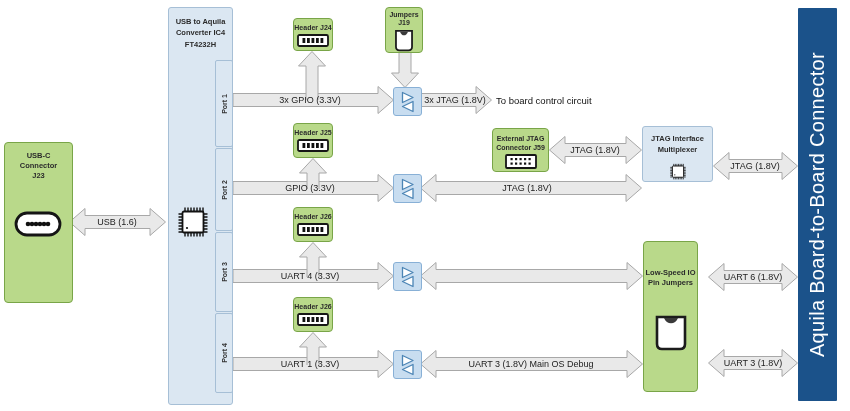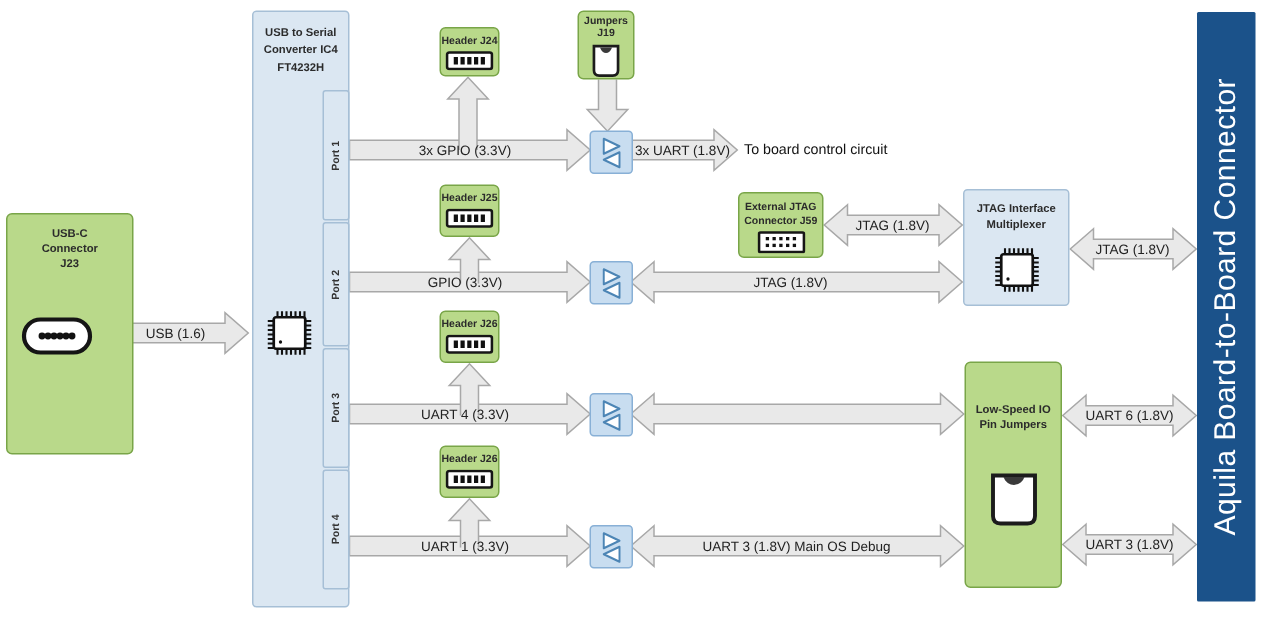--- a/index.html
+++ b/index.html
@@ -89,49 +89,49 @@
   </svg>
   <svg class="arrow" style="left:299px;top:242px" width="28" height="35">
     <path class="vshape" d="M8,35 L8,15 L0.5,15 L14,0.5 L27.5,15 L20,15 L20,35"></path>
   </svg>
   <svg class="arrow" style="left:299px;top:332px" width="28" height="33">
     <path class="vshape" d="M8,33 L8,15 L0.5,15 L14,0.5 L27.5,15 L20,15 L20,33"></path>
   </svg>
 
   <div class="alabel" style="left:117px;top:222px">USB (1.6)</div>
   <div class="alabel" style="left:310px;top:100px">3x GPIO (3.3V)</div>
-  <div class="alabel" style="left:455px;top:100px">3x UART (1.8V)</div>
+  <div class="alabel" style="left:455px;top:100px">3x JTAG (1.8V)</div>
   <div class="note" style="left:496px;top:100px">To board control circuit</div>
   <div class="alabel" style="left:310px;top:188px">GPIO (3.3V)</div>
   <div class="alabel" style="left:527px;top:188px">JTAG (1.8V)</div>
   <div class="alabel" style="left:595px;top:150px">JTAG (1.8V)</div>
   <div class="alabel" style="left:755px;top:166px">JTAG (1.8V)</div>
   <div class="alabel" style="left:310px;top:276px">UART 4 (3.3V)</div>
   <div class="alabel" style="left:753px;top:277px">UART 6 (1.8V)</div>
   <div class="alabel" style="left:310px;top:364px">UART 1 (3.3V)</div>
   <div class="alabel" style="left:531px;top:364px">UART 3 (1.8V) Main OS Debug</div>
   <div class="alabel" style="left:753px;top:363px">UART 3 (1.8V)</div>
 
-  <div class="box green" style="left:4px;top:142px;width:85px;height:161px">
+  <div class="box green" style="left:4px;top:142px;width:69px;height:161px">
     <div class="lbl" style="margin-top:8px">USB-C
 Connector
 J23</div>
     <svg class="abs" style="left:9px;top:68px" width="48" height="26" viewBox="0 0 48 26">
       <rect x="2" y="2" width="44" height="22" rx="11" ry="11" fill="#fff" stroke="#151515" stroke-width="2.8"></rect>
       <circle cx="14" cy="13" r="2.3" fill="#111"></circle>
         <circle cx="18" cy="13" r="2.3" fill="#111"></circle>
       <circle cx="22" cy="13" r="2.3" fill="#111"></circle>
         <circle cx="26" cy="13" r="2.3" fill="#111"></circle>
       <circle cx="30" cy="13" r="2.3" fill="#111"></circle>
         <circle cx="34" cy="13" r="2.3" fill="#111"></circle>
     </svg>
   </div>
 
   <div class="box blue" style="left:168px;top:7px;width:65px;height:398px;border-radius:3px">
-    <div class="lbl" style="margin-top:8px;line-height:1.5">USB to Serial
+    <div class="lbl" style="margin-top:8px;line-height:1.5">USB to Aquila
 Converter IC4
 FT4232H</div>
     <svg class="abs" style="left:6px;top:196px" width="36" height="36" viewBox="0 0 36 36">
       <path stroke="#111" stroke-width="1.4" d="M10,3.5 V7.5 M13,3.5 V7.5 M16,3.5 V7.5 M19,3.5 V7.5 M22,3.5 V7.5 M25,3.5 V7.5 M28,3.5 V7.5 M10,28.5 V32.5 M13,28.5 V32.5 M16,28.5 V32.5 M19,28.5 V32.5 M22,28.5 V32.5 M25,28.5 V32.5 M28,28.5 V32.5 M3.5,10 H7.5 M3.5,13 H7.5 M3.5,16 H7.5 M3.5,19 H7.5 M3.5,22 H7.5 M3.5,25 H7.5 M3.5,28 H7.5 M28.5,10 H32.5 M28.5,13 H32.5 M28.5,16 H32.5 M28.5,19 H32.5 M28.5,22 H32.5 M28.5,25 H32.5 M28.5,28 H32.5"></path>
       <rect x="7.5" y="7.5" width="21" height="21" rx="1.5" fill="#fff" stroke="#111" stroke-width="1.8"></rect>
       <circle cx="12" cy="24" r="1.1" fill="#111"></circle>
     </svg>
   </div>
   <div class="port" style="left:215px;top:60px;width:18px;height:87px">
       <span>Port 1</span>
@@ -239,31 +239,31 @@
       <polygon points="14,10.5 3.5,15.5 14,20.5" fill="#fdfeff" stroke="#4c85b5" stroke-width="1.3" stroke-linejoin="round"></polygon>
     </svg>
   </div>
   <div class="shifter abs" style="left:393px;top:350px;width:27px;height:27px">
     <svg width="18" height="22" viewBox="0 0 18 22">
       <polygon points="3.5,1.5 14,6.5 3.5,11.5" fill="#fdfeff" stroke="#4c85b5" stroke-width="1.3" stroke-linejoin="round"></polygon>
       <polygon points="14,10.5 3.5,15.5 14,20.5" fill="#fdfeff" stroke="#4c85b5" stroke-width="1.3" stroke-linejoin="round"></polygon>
     </svg>
   </div>
 
-  <div class="box blue" style="left:642px;top:126px;width:71px;height:78px;border-radius:3px">
+  <div class="box blue" style="left:642px;top:126px;width:71px;height:56px;border-radius:3px">
     <div class="lbl" style="margin-top:7px;line-height:1.45">JTAG Interface
 Multiplexer</div>
     <svg style="margin-top:6px" width="36" height="36" viewBox="0 0 36 36">
       <path stroke="#111" stroke-width="1.4" d="M10,3.5 V7.5 M13,3.5 V7.5 M16,3.5 V7.5 M19,3.5 V7.5 M22,3.5 V7.5 M25,3.5 V7.5 M28,3.5 V7.5 M10,28.5 V32.5 M13,28.5 V32.5 M16,28.5 V32.5 M19,28.5 V32.5 M22,28.5 V32.5 M25,28.5 V32.5 M28,28.5 V32.5 M3.5,10 H7.5 M3.5,13 H7.5 M3.5,16 H7.5 M3.5,19 H7.5 M3.5,22 H7.5 M3.5,25 H7.5 M3.5,28 H7.5 M28.5,10 H32.5 M28.5,13 H32.5 M28.5,16 H32.5 M28.5,19 H32.5 M28.5,22 H32.5 M28.5,25 H32.5 M28.5,28 H32.5"></path>
       <rect x="7.5" y="7.5" width="21" height="21" rx="1.5" fill="#fff" stroke="#111" stroke-width="1.8"></rect>
       <circle cx="12" cy="24" r="1.1" fill="#111"></circle>
     </svg>
   </div>
 
-  <div class="box green" style="left:643px;top:241px;width:65px;height:151px">
+  <div class="box green" style="left:643px;top:241px;width:55px;height:151px">
     <div class="lbl" style="margin-top:26px;line-height:1.35">Low-Speed IO
 Pin Jumpers</div>
     <svg style="margin-top:26px" width="36" height="38" viewBox="0 0 36 38">
       <path d="M4,3 H32 V30 Q32,35 27,35 H9 Q4,35 4,30 Z" fill="#fff" stroke="#1c1c1c" stroke-width="2.6"></path>
       <path d="M11,4 C13.5,11 22.5,11 25,4 Z" fill="#3a3a3a"></path>
     </svg>
   </div>
 
   <div class="bar" style="left:798px;top:8px;width:39px;height:393px">
     <span>Aquila Board-to-Board Connector</span>

